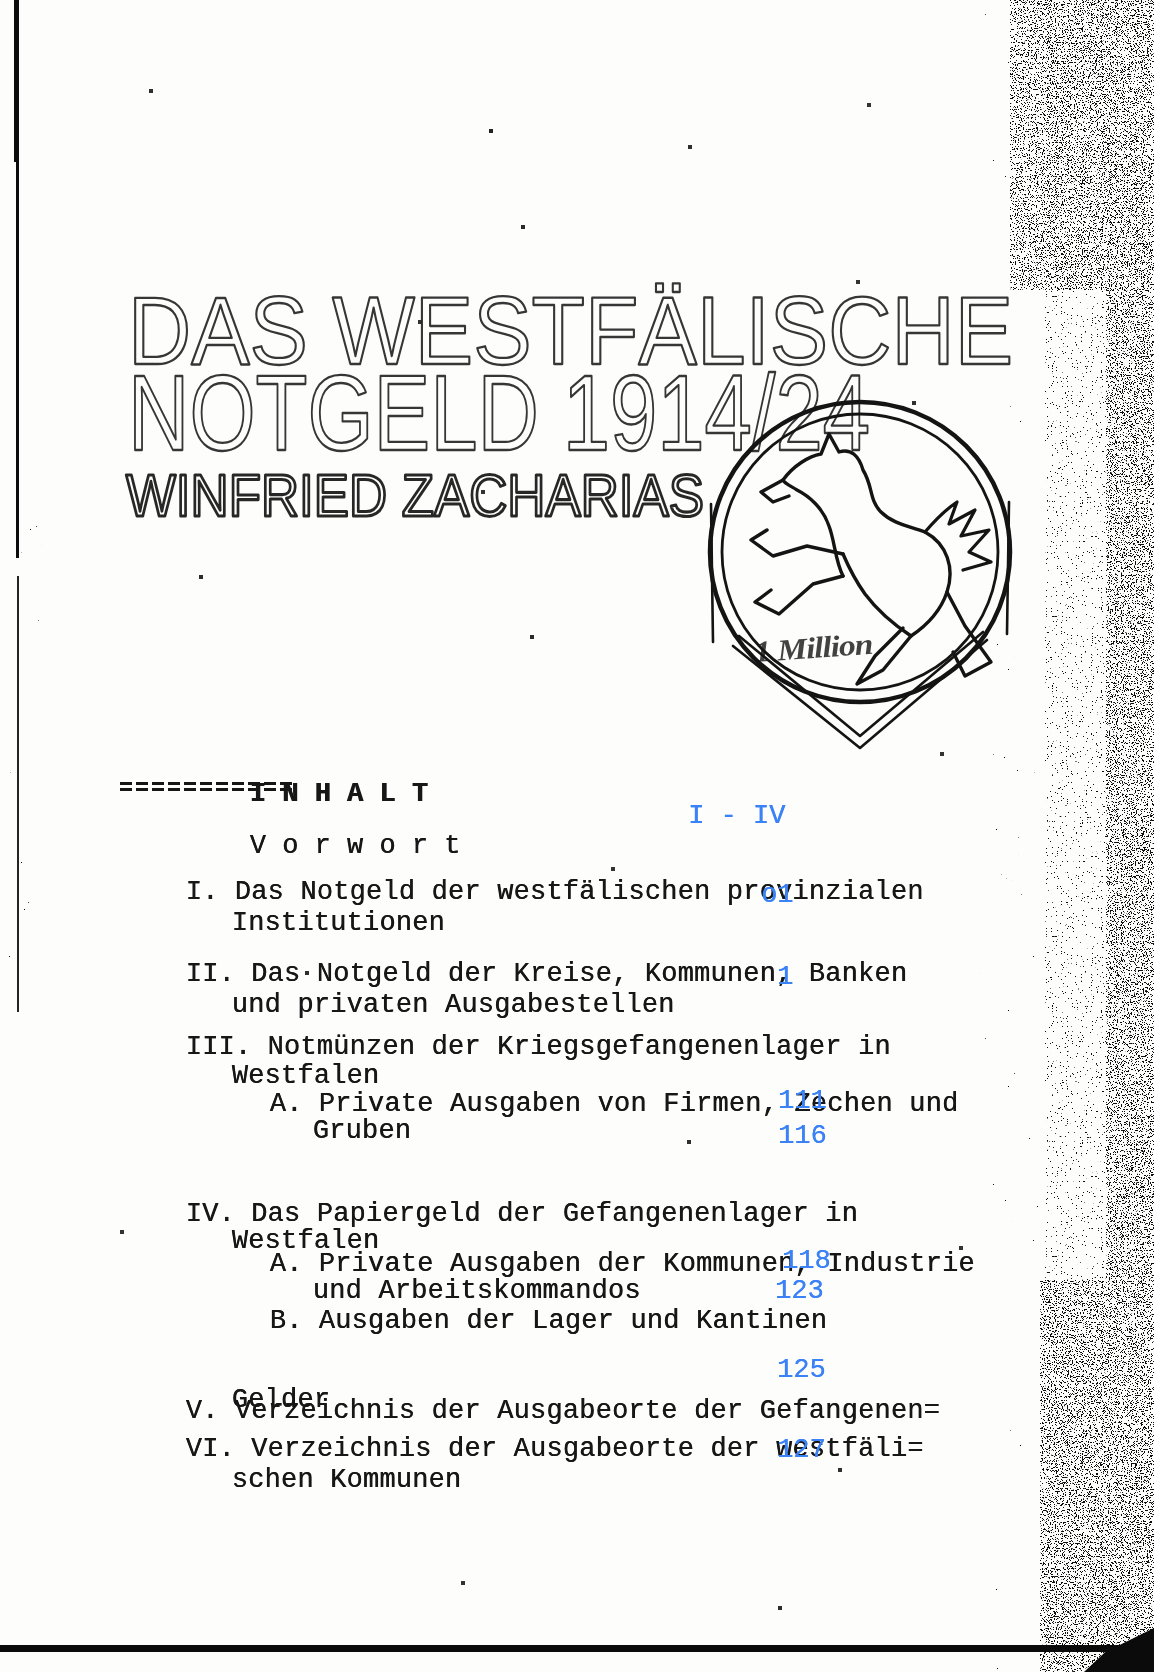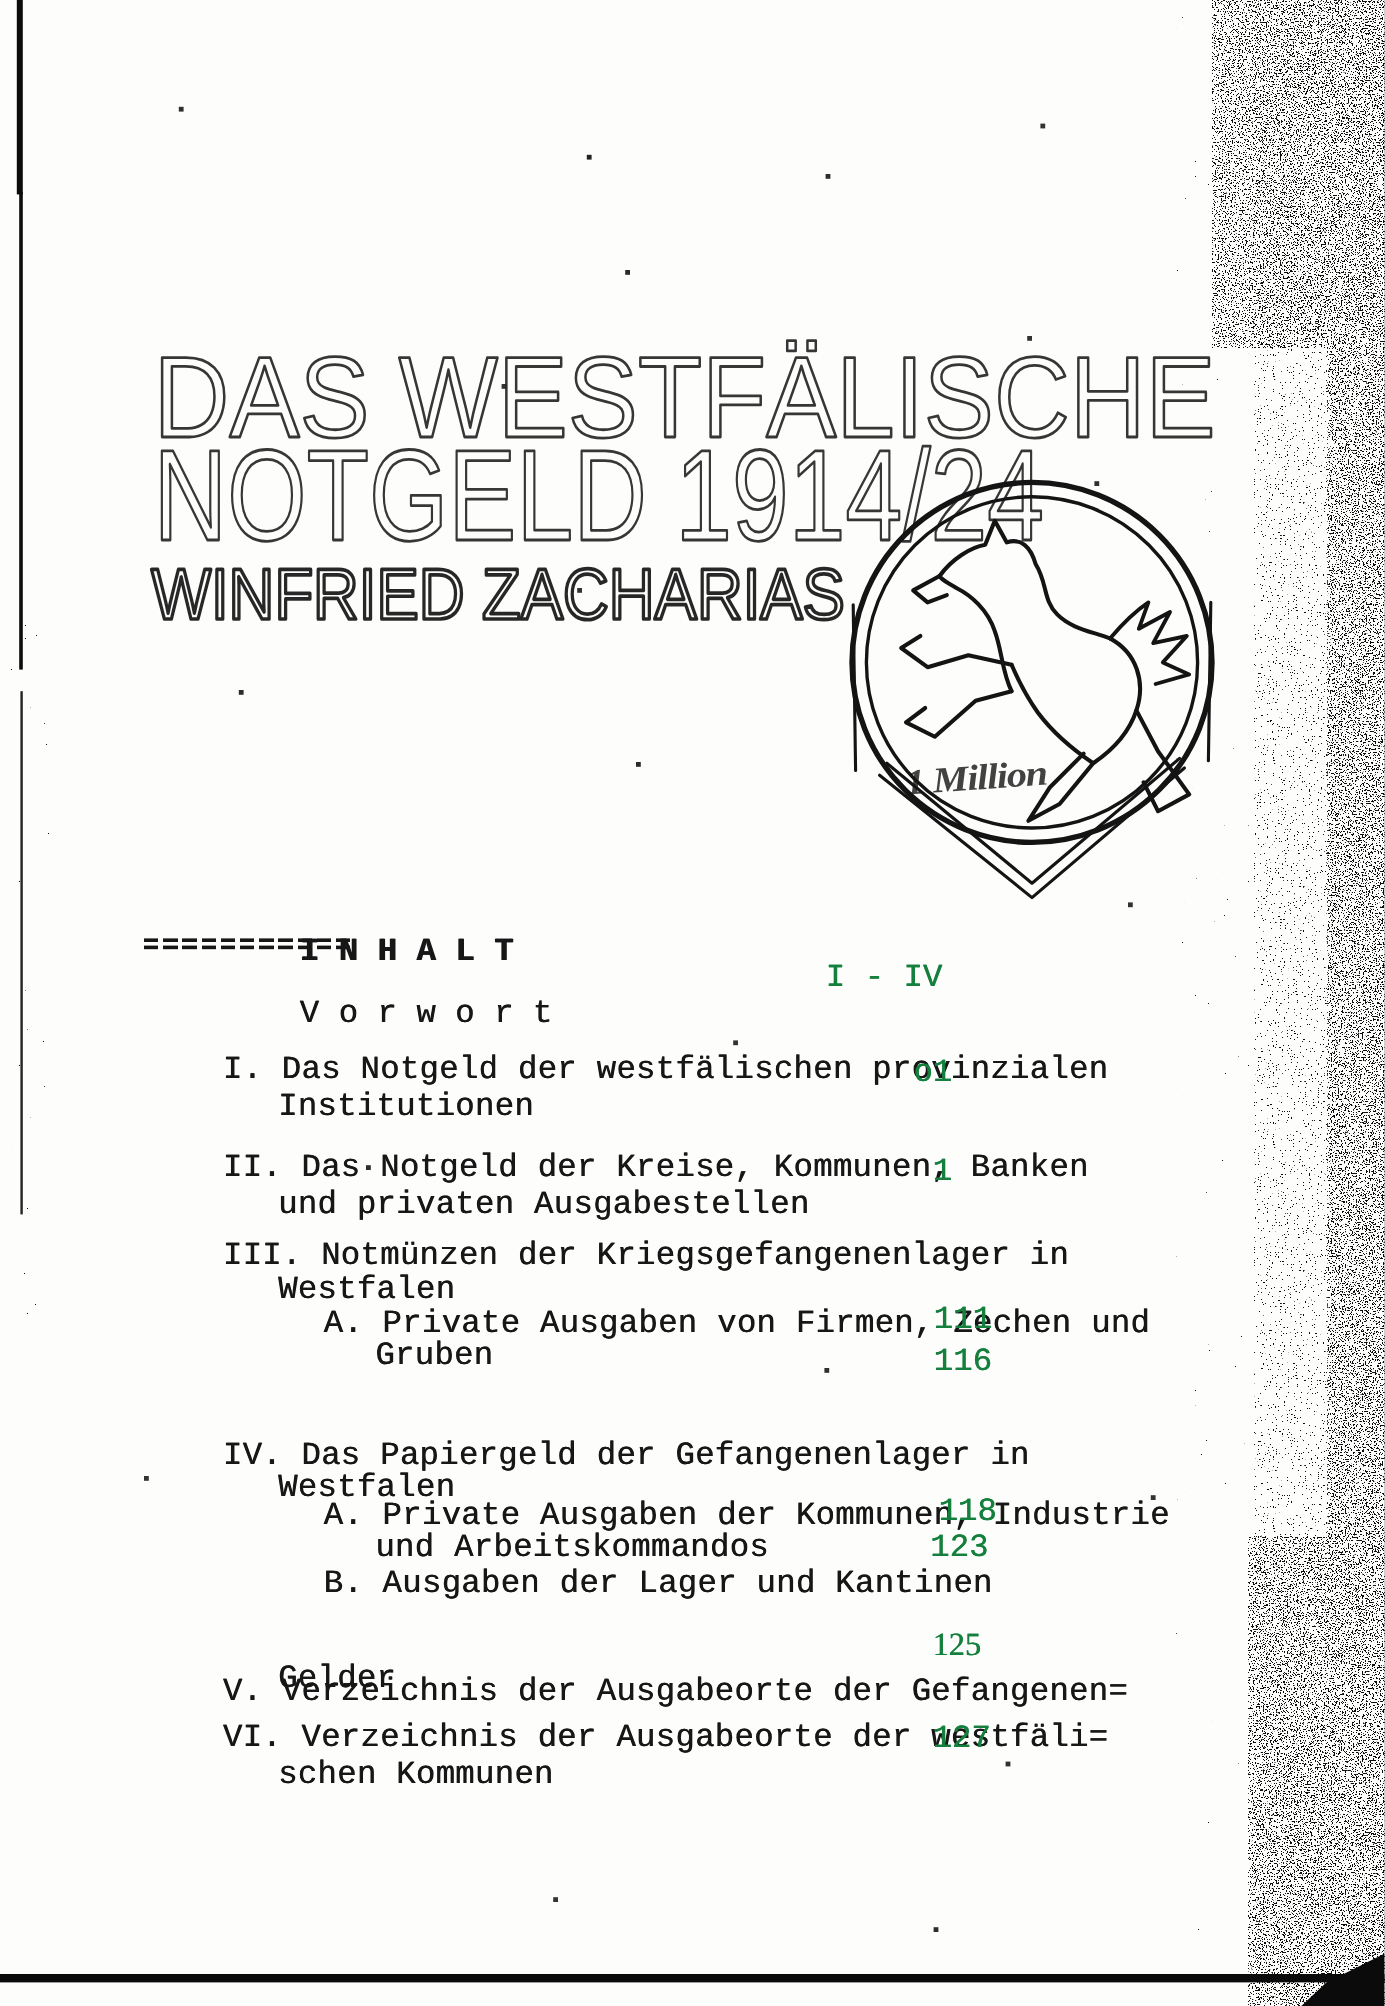--- a/index.html
+++ b/index.html
@@ -17,21 +17,21 @@
     font:27px/1.1 "Liberation Mono",monospace;
     color:#171717;
     white-space:pre;
     text-shadow:0.4px 0 0 currentColor;
     letter-spacing:0.2px;
   }
   .row .num{margin-right:1ch;}
   .pg{
     position:absolute;
     font:27px/1.1 "Liberation Mono",monospace;
-    color:#15803d;
+    color:#3b82f6;
     text-shadow:0.4px 0 0 currentColor;
     white-space:pre;
     text-align:right;
   }
   .spaced{letter-spacing:1ch;}
   .heading{font-weight:bold;text-shadow:0.7px 0 0 currentColor;}
   .uline{
     position:absolute;height:3px;
     background:repeating-linear-gradient(90deg,#161616 0 12px,rgba(0,0,0,0) 12px 16px);
   }
@@ -191,21 +191,21 @@
     <span class="num">B.</span><span>Ausgaben der Lager und Kantinen</span>
   </div>
   <span class="pg" style="left:775px;top:1277px;">123</span>
 
   <div class="row" style="left:120px;top:1367px;">
     <span class="num">V.</span><span>Verzeichnis der Ausgabeorte der Gefangenen=</span>
   </div>
   <div class="row" style="left:166px;top:1356px;">
     <span>Gelder</span>
   </div>
-  <span class="pg" style="left:777px;top:1356px;font-family:Liberation Serif, serif;">125</span>
+  <span class="pg" style="left:777px;top:1356px;">125</span>
 
   <div class="row" style="left:120px;top:1405px;">
     <span class="num">VI.</span><span>Verzeichnis der Ausgabeorte der westfäli=</span>
   </div>
   <div class="row" style="left:166px;top:1436px;">
     <span>schen Kommunen</span>
   </div>
   <span class="pg" style="left:777px;top:1436px;">127</span>
 
 </div>

